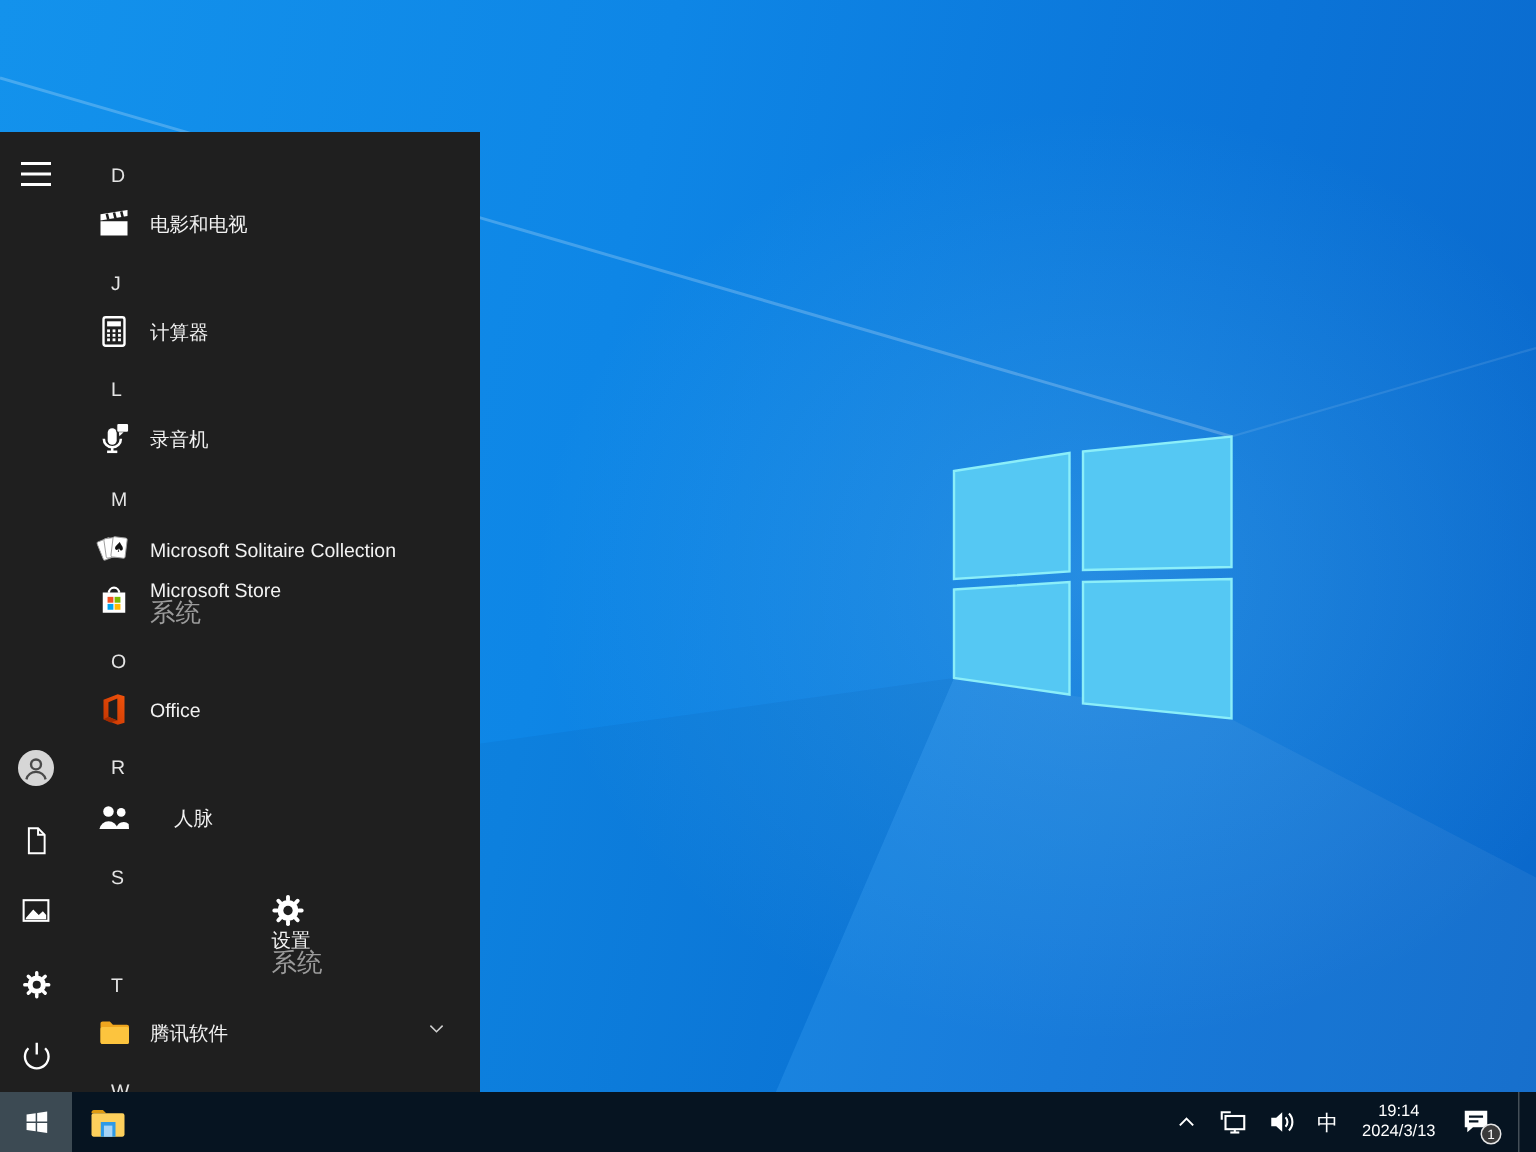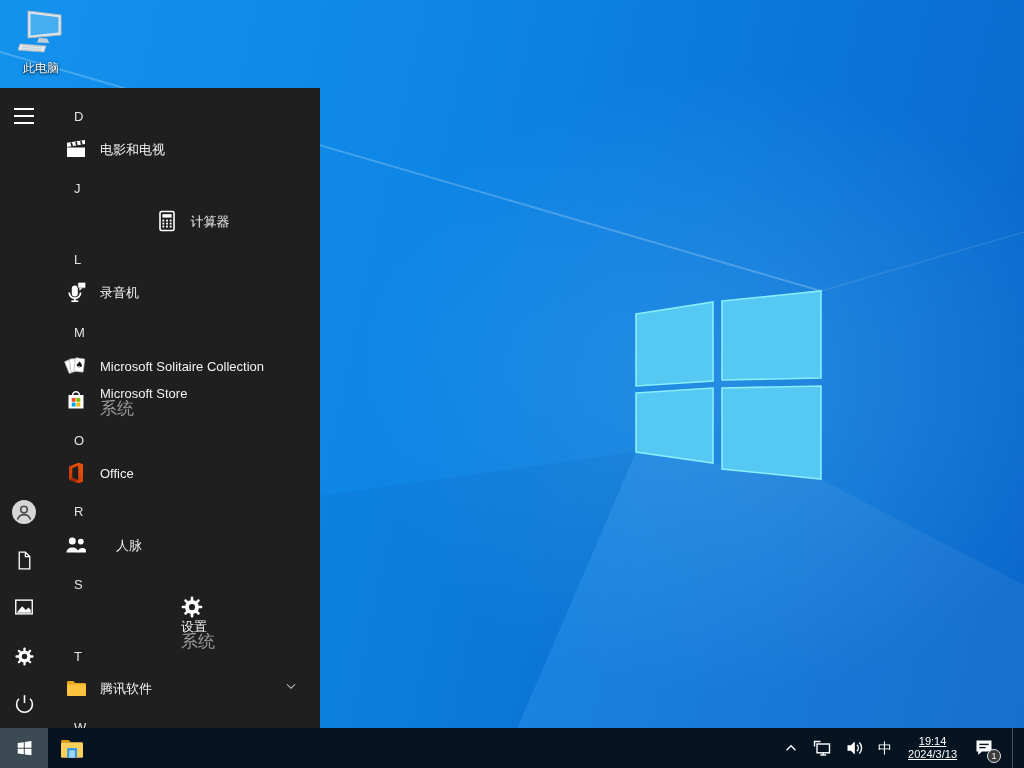--- a/index.html
+++ b/index.html
@@ -43,21 +43,21 @@
   .taskbar { position:absolute; left:0; bottom:0; width:1024px; height:40px;
     background:#061421; z-index:10; }
   .start-btn { position:absolute; left:0; top:0; width:48px; height:40px;
     background:#3c4a53; display:flex; align-items:center; justify-content:center; }
   .task-btn { position:absolute; left:48px; top:0; width:48px; height:40px;
     display:flex; align-items:center; justify-content:center; }
   .tray { position:absolute; right:8px; top:0; height:40px; display:flex;
     align-items:center; gap:13px; }
   .tray .t-ic { display:flex; align-items:center; justify-content:center; }
   .ime { color:#fff; font-size:14px; line-height:40px; }
-  .clock { color:#fff; font-size:11px; line-height:13px; text-align:center; padding:0 3px;text-decoration:underline; }
+  .clock { color:#fff; font-size:11px; line-height:13px; text-align:center; padding:0 3px; }
   .action { position:relative; width:22px; height:22px; }
   .badge { position:absolute; right:-6px; bottom:-4px; width:14px; height:14px;
     border-radius:50%; background:#3b3b3b; border:1px solid #e6e6e6;
     color:#fff; font-size:9px; line-height:12px; text-align:center; }
   .show-desktop { width:4px; height:40px; border-left:1px solid rgba(255,255,255,.25); margin-left:4px; }
 </style>
 </head>
 <body>
 
 <div class="screen">
@@ -70,34 +70,20 @@
       <polygon points="0,540 636,452 500,768 0,768" fill="rgba(0,20,70,0.05)"></polygon>
       <g fill="#55c8f3" stroke="#8beef9" stroke-width="1.6">
         <polygon points="636,314 713,302 713,381 636,386"></polygon>
         <polygon points="722,301 821,291 821,378 722,380"></polygon>
         <polygon points="636,393 713,388 713,463 636,452"></polygon>
         <polygon points="722,388 821,386 821,479 722,469"></polygon>
       </g>
     </svg>
   </div>
 
-  <div class="desktop-icon">
-    <svg width="50" height="46" viewBox="0 0 50 46">
-      <polygon points="12,3 45,7 45,27 12,30" fill="#dbe5eb" stroke="#aebac2" stroke-width="1"></polygon>
-      <polygon points="14.5,5.7 42.5,9.2 42.5,24.6 14.5,27.4" fill="#45aef0"></polygon>
-      <polygon points="23,30 31,30.5 33.5,35 21,34.4" fill="#c2ced6"></polygon>
-      <polygon points="4,36 30,38 28,44 2,42" fill="#e2e9ee" stroke="#aebac2" stroke-width="0.8"></polygon>
-      <g stroke="#b7c3cb" stroke-width="0.7">
-        <line x1="7" y1="37.6" x2="26" y2="39.1"></line>
-          <line x1="6" y1="39.4" x2="25.4" y2="40.9"></line>
-        <line x1="5" y1="41.2" x2="24.8" y2="42.7"></line>
-      </g>
-    </svg>
-    <div class="lbl">此电脑</div>
-  </div>
 
   <div class="start-menu">
 
     <div class="rail">
       <div class="hamburger">
           <i></i>
           <i></i>
           <i></i>
         </div>
 
@@ -168,21 +154,21 @@
             </g>
           </svg>
         </span>
         <span class="txt">电影和电视</span>
       </div>
 
       <div class="letter-row" style="top:90px;">
         <span>J</span>
       </div>
 
-      <div class="m-row" style="top:116px;justify-content:center;">
+      <div class="m-row" style="top:116px;">
         <span class="ic">
           <svg width="24" height="24" viewBox="0 0 24 24">
             <rect x="5" y="2.5" width="14" height="19" rx="1.5" fill="none" stroke="#fff" stroke-width="1.6"></rect>
             <rect x="7.4" y="5.2" width="9.2" height="3.4" fill="#fff"></rect>
             <g fill="#fff">
               <rect x="7.4" y="10.6" width="1.9" height="1.9"></rect>
                 <rect x="11.05" y="10.6" width="1.9" height="1.9"></rect>
                 <rect x="14.7" y="10.6" width="1.9" height="1.9"></rect>
               <rect x="7.4" y="13.6" width="1.9" height="1.9"></rect>
                 <rect x="11.05" y="13.6" width="1.9" height="1.9"></rect>

